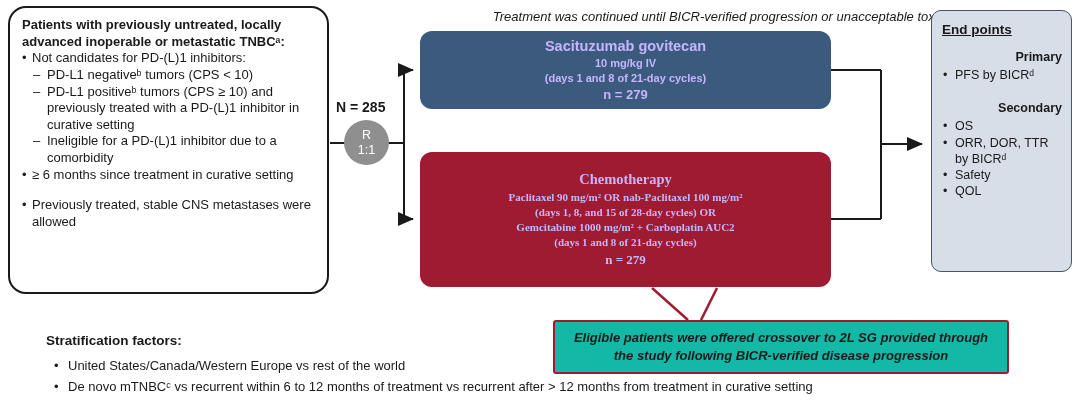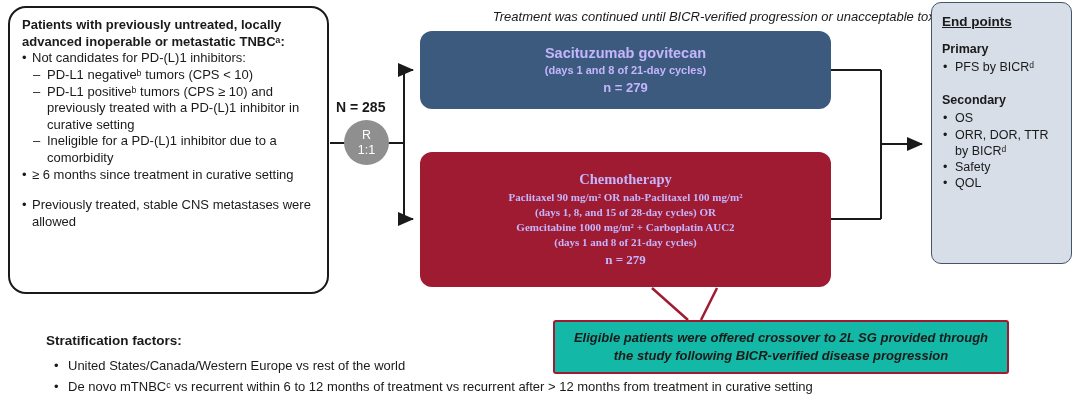--- a/index.html
+++ b/index.html
@@ -47,26 +47,26 @@
     padding:5px 12px;
   }
   .arm-sg { top:31px; height:78px; }
   .arm-chemo { top:152px; height:135px; }
   .arm-title { font-weight:bold; font-size:14.5px; margin-bottom:2px; }
   .arm-line { font-weight:bold; font-size:11px; line-height:1.35; }
   .arm-n { font-weight:bold; font-size:13px; margin-top:2px; }
 
   
   .endpoints {
-    position:absolute; left:931px; top:2px; width:141px; height:262px;
+    position:absolute; left:931px; top:10px; width:141px; height:262px;
     background:#d7dee8; border:1.5px solid #44546a; border-radius:10px;
     padding:10px 9px 8px 10px; z-index:2; font-size:12.5px; line-height:1.3;
   }
   .ep-title { font-weight:bold; text-decoration:underline; font-size:13.5px; margin-bottom:10px; }
-  .ep-label { font-weight:bold; margin-bottom:2px; }
+  .ep-label { font-weight:bold; margin-bottom:2px;text-align:right; }
   .ep-item { display:flex; margin-left:1px; }
   .ep-item::before { content:"\2022"; flex:0 0 12px; }
   .ep-gap { margin-top:17px; }
 
   
   .crossover {
     position:absolute; left:553px; top:320px; width:456px; height:54px;
     border:2.5px solid #9e1b32; border-radius:3px; background:#14b8a6; z-index:2;
     display:flex; align-items:center; justify-content:center; text-align:center;
     font-weight:bold; font-style:italic; font-size:13px; color:#1a1a1a;
@@ -130,20 +130,21 @@
   <div class="top-note">Treatment was continued until BICR-verified progression or unacceptable toxicity</div>
 
   <div class="n-label">N = 285</div>
   <div class="r-circle" style="background-color: rgb(143, 143, 143);">
     <span>R</span>
     <span>1:1</span>
   </div>
 
   <div class="arm arm-sg" style="background-color: rgb(60, 90, 125);">
     <div class="arm-title">Sacituzumab govitecan</div>
+    <div class="arm-line">10 mg/kg IV</div>
     <div class="arm-line">(days 1 and 8 of 21-day cycles)</div>
     <div class="arm-n">n = 279</div>
   </div>
 
   <div class="arm arm-chemo" style="background-color: rgb(158, 27, 50); font-family: Liberation Serif, serif;">
     <div class="arm-title">Chemotherapy</div>
     <div class="arm-line">Paclitaxel 90 mg/m² OR nab-Paclitaxel 100 mg/m²</div>
     <div class="arm-line">(days 1, 8, and 15 of 28-day cycles) OR</div>
     <div class="arm-line">Gemcitabine 1000 mg/m² + Carboplatin AUC2</div>
     <div class="arm-line">(days 1 and 8 of 21-day cycles)</div>

